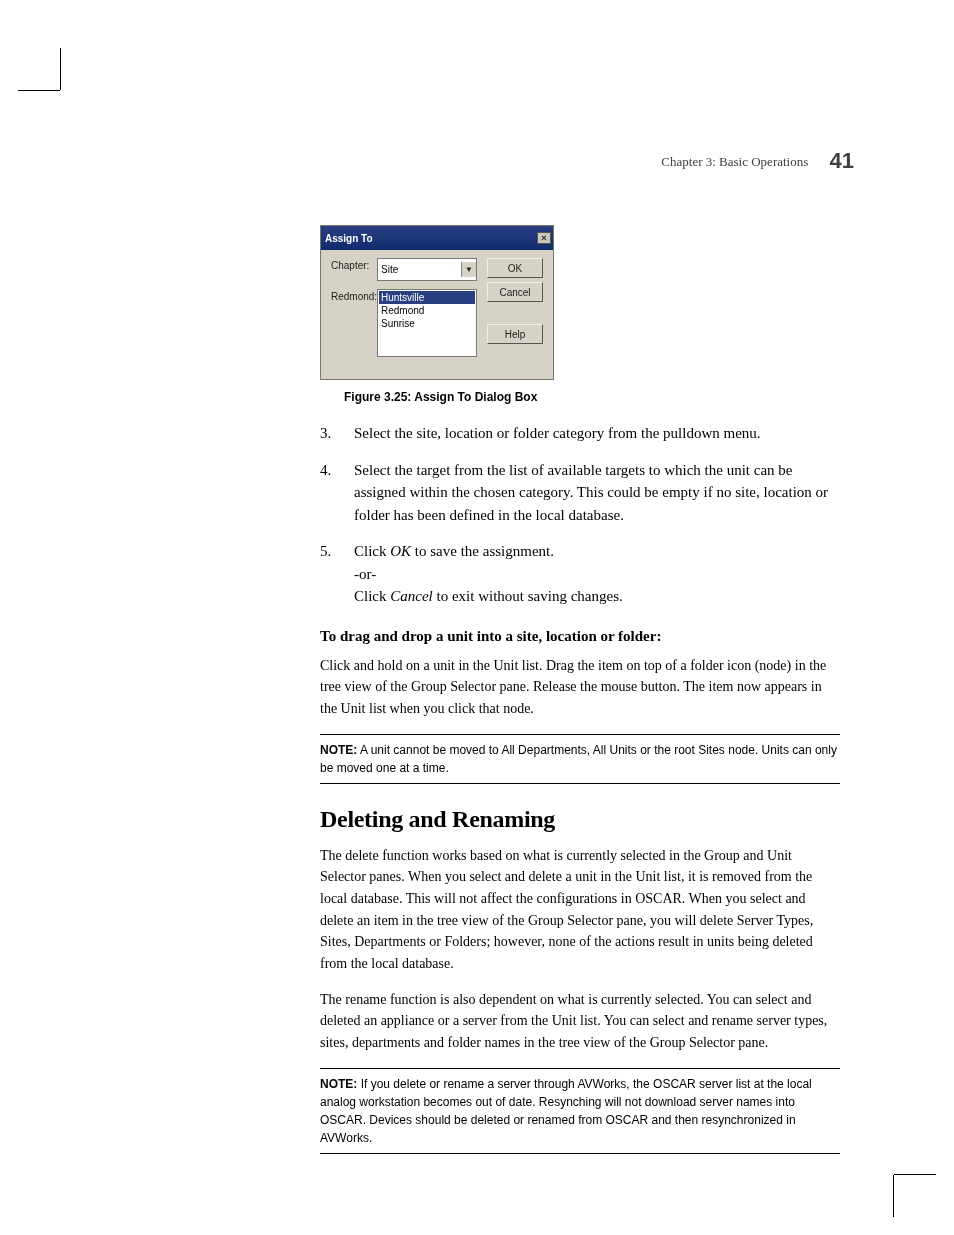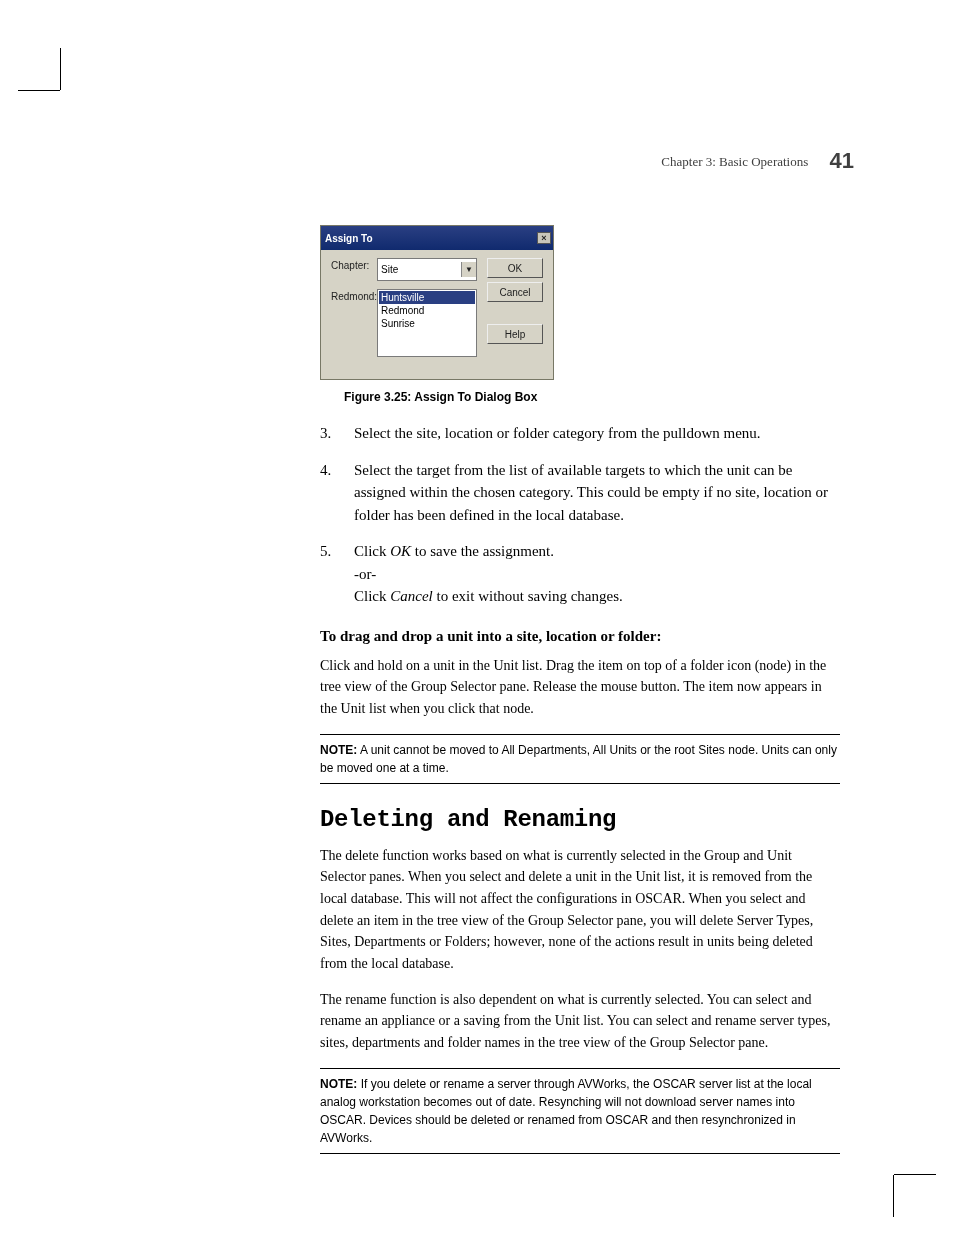--- a/index.html
+++ b/index.html
@@ -32,21 +32,21 @@
   .caption { font-family: Arial, Helvetica, sans-serif; font-weight: bold; font-size: 12px; margin-top: 10px; margin-bottom: 18px; padding-left: 24px; }
   ol.proc { list-style: none; padding: 0; margin-bottom: 20px; }
   ol.proc li { display: flex; margin-bottom: 14px; line-height: 1.5; font-size: 15px; }
   ol.proc li .num { width: 34px; flex-shrink: 0; }
   ol.proc li .txt { flex: 1; }
   .txt em { font-style: italic; }
   h3.subhead { font-family: Liberation Serif, serif; font-size: 15px; font-weight: bold; margin-bottom: 10px; margin-top: 12px; }
   p.body { font-size: 14px; line-height: 1.55; margin-bottom: 14px; }
   .notebox { border-top: 1px solid #000; border-bottom: 1px solid #000; padding: 6px 0; font-family: Arial, Helvetica, sans-serif; font-size: 12px; line-height: 1.5; margin-bottom: 22px; }
   .notebox .nb { font-weight: bold; }
-  h2.sect { font-family: Liberation Mono, monospace; font-size: 24px; font-weight: 900; margin-bottom: 12px; letter-spacing: -0.3px; }
+  h2.sect { font-family: Liberation Serif, serif; font-size: 24px; font-weight: 900; margin-bottom: 12px; letter-spacing: -0.3px; }
 </style>
 </head>
 <body>
 
 <div class="page">
   <div class="crop-tl-h"></div>
   <div class="crop-tl-v"></div>
   <div class="crop-br-h"></div>
   <div class="crop-br-v"></div>
 
@@ -112,20 +112,20 @@
 
     <h3 class="subhead">To drag and drop a unit into a site, location or folder:</h3>
     <p class="body">Click and hold on a unit in the Unit list. Drag the item on top of a folder icon (node) in the tree view of the Group Selector pane. Release the mouse button. The item now appears in the Unit list when you click that node.</p>
 
     <div class="notebox">
       <span class="nb">NOTE:</span><span> A unit cannot be moved to All Departments, All Units or the root Sites node. Units can only be moved one at a time.</span>
     </div>
 
     <h2 class="sect">Deleting and Renaming</h2>
     <p class="body">The delete function works based on what is currently selected in the Group and Unit Selector panes. When you select and delete a unit in the Unit list, it is removed from the local database. This will not affect the configurations in OSCAR. When you select and delete an item in the tree view of the Group Selector pane, you will delete Server Types, Sites, Departments or Folders; however, none of the actions result in units being deleted from the local database.</p>
-    <p class="body">The rename function is also dependent on what is currently selected. You can select and rename an appliance or a saving from the Unit list. You can select and rename server types, sites, departments and folder names in the tree view of the Group Selector pane.</p>
+    <p class="body">The rename function is also dependent on what is currently selected. You can select and deleted an appliance or a server from the Unit list. You can select and rename server types, sites, departments and folder names in the tree view of the Group Selector pane.</p>
 
     <div class="notebox">
       <span class="nb">NOTE:</span><span> If you delete or rename a server through AVWorks, the OSCAR server list at the local analog workstation becomes out of date. Resynching will not download server names into OSCAR. Devices should be deleted or renamed from OSCAR and then resynchronized in AVWorks.</span>
     </div>
 
   </div>
 </div>
 
 </body></html>

